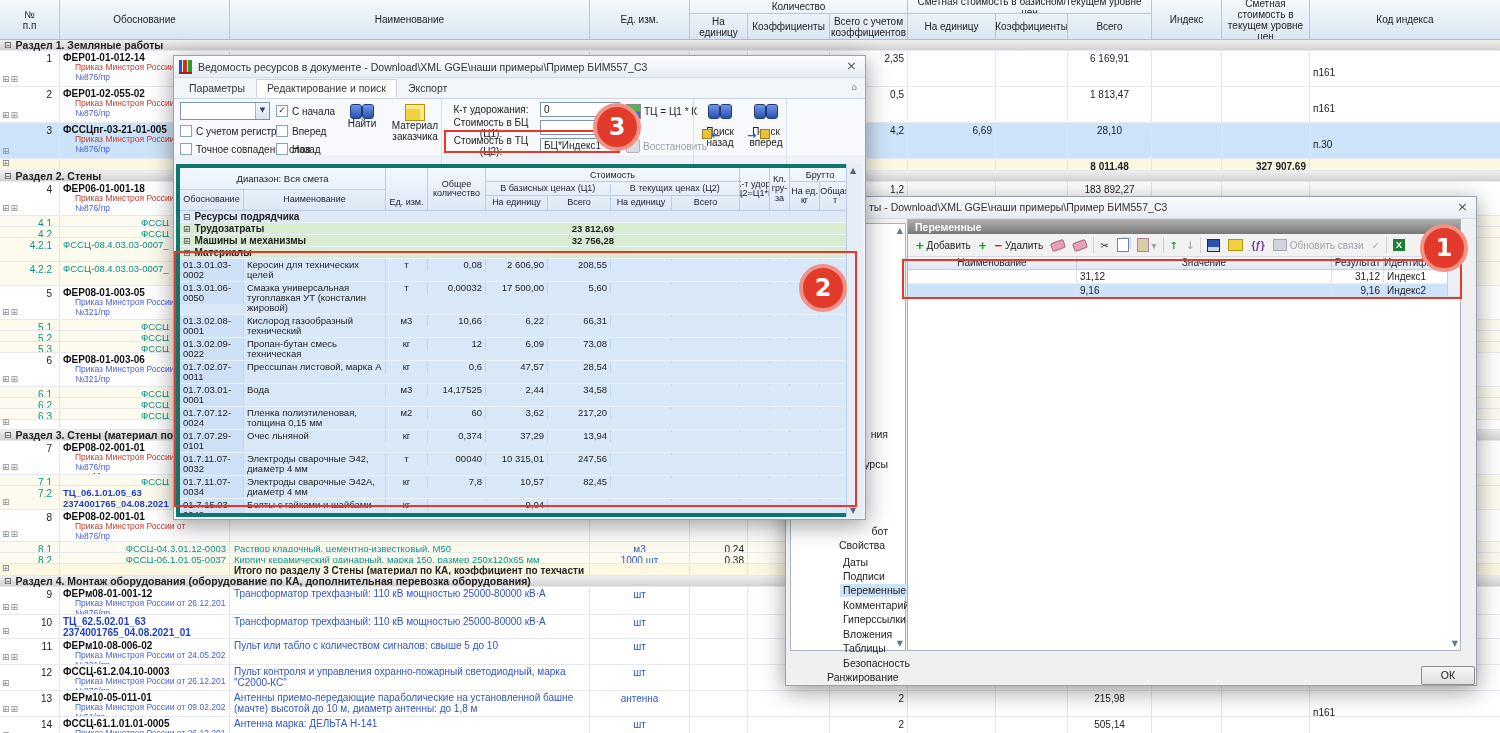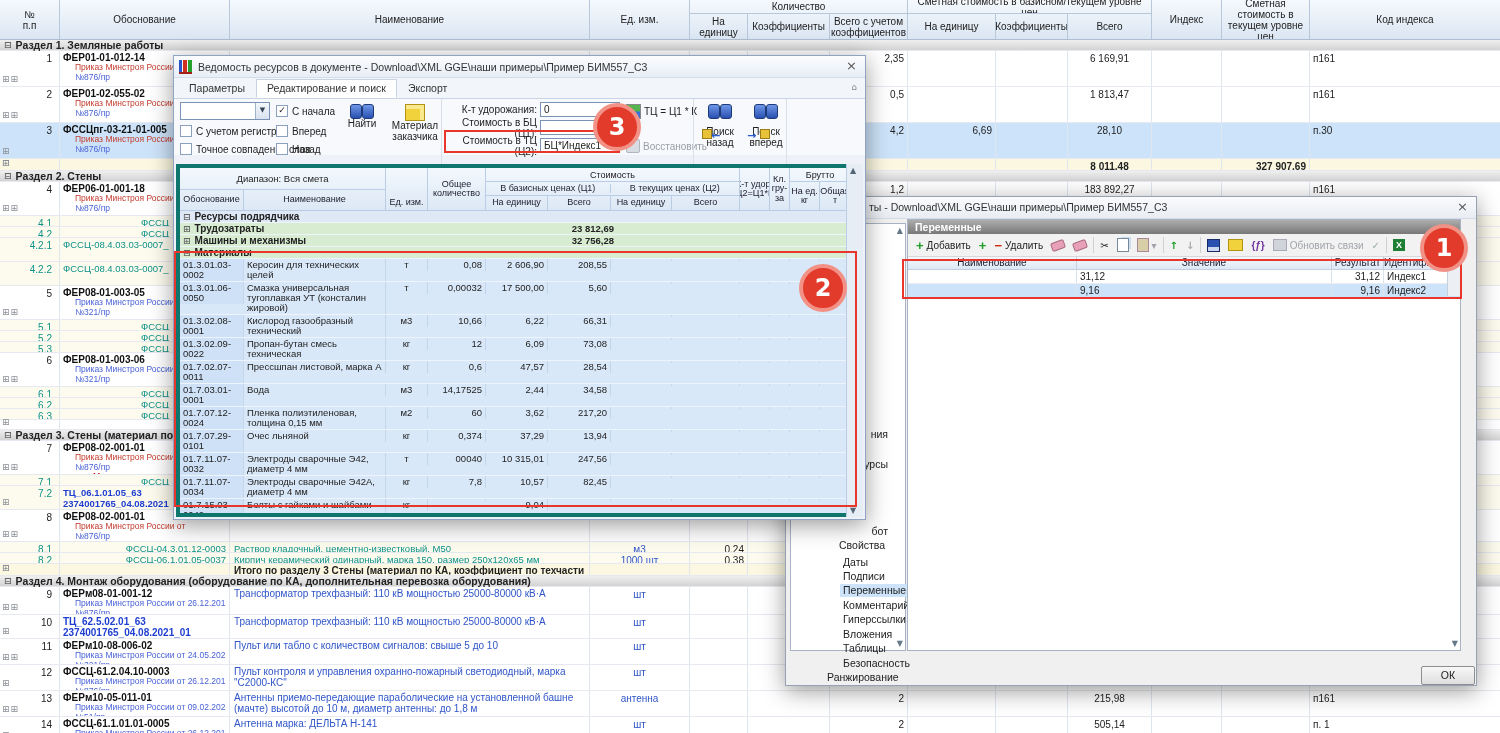--- a/index.html
+++ b/index.html
@@ -31,21 +31,21 @@
   .c-name{width:360px;padding:2px 4px;line-height:10.5px;}
   .c-unit{width:100px;text-align:center;padding-top:2px;color:#2f55c8;}
   .c-q1{width:58px;text-align:right;padding-top:2px;}
   .c-q2{width:82px;text-align:right;padding-top:2px;}
   .c-q3{width:78px;text-align:right;padding-top:2px;}
   .c-s1{width:88px;text-align:right;padding-top:2px;}
   .c-s2{width:72px;text-align:right;padding-top:2px;}
   .c-s3{width:84px;text-align:center;padding-top:2px;}
   .c-idx{width:70px;text-align:right;padding-top:2px;}
   .c-cur{width:88px;text-align:right;padding-top:2px;}
-  .c-code{width:190px;text-align:left;padding-top:2px;border-right:none;}
+  .c-code{width:190px;text-align:left;padding-top:16px;border-right:none;}
   .exp{position:absolute;left:2px;bottom:1px;color:#8a8f97;font-size:9px;letter-spacing:1px;z-index:2;}
   .sec-label{display:none;}
   .k-sec .sec-label{display:flex;align-items:center;width:100%;height:100%;
      background:linear-gradient(#efefef,#d3d3d3);font-weight:bold;font-size:10.5px;padding-left:4px;box-sizing:border-box;}
   .secicon{color:#666;font-size:9px;margin-right:4px;}
   .k-sec{height:11px;}
   .k-main{height:36px}.k-m34{height:34px}.k-m32{height:32px}.k-m28{height:28px}
   .k-m26{height:26px}.k-m24{height:24px}
   .k-sub{height:11px}.k-sub2{height:24px}.k-tot{height:12px}.k-exp{height:10px}
   .k-sub,.k-sub2{background:#fdfbee;}
@@ -98,21 +98,21 @@
     font-size:10px;line-height:10.5px;text-align:center;color:#222;}
   .binoc{position:relative;width:24px;height:16px;margin-top:2px;}
   .binoc::before,.binoc::after{content:"";position:absolute;top:1px;width:10px;height:13px;
     background:linear-gradient(#6f97e8,#2a50b0);border:1px solid #1c3a7a;border-radius:3px;}
   .binoc::before{left:0;} .binoc::after{right:0;}
   .minibox{position:absolute;width:8px;height:8px;background:#e8c33a;border:1px solid #9a7d14;bottom:14px;}
   .dirarrow{position:absolute;bottom:12px;font-size:11px;font-weight:bold;color:#2a5cd0;}
   .doc-icon{width:18px;height:15px;margin-top:3px;background:#f2d23c;border:1px solid #b29414;
     box-shadow:inset -4px 4px 0 #fae98c;}
   .fldrow{position:absolute;display:flex;align-items:center;height:15px;}
-  .fldrow .lab{width:92px;text-align:right;margin-right:3px;font-size:10px;}
+  .fldrow .lab{width:92px;text-align:center;margin-right:3px;font-size:10px;}
   .fld{width:80px;height:15px;background:#fff;border:1px solid #7a92b4;box-sizing:border-box;
     font-size:10px;padding:1px 3px;line-height:12px;}
   .smallbtn{position:absolute;display:flex;align-items:center;font-size:10px;color:#222;}
   .smallbtn.gray{color:#9aa0a8;}
   .ico-grid{width:13px;height:13px;margin-right:3px;
     background:linear-gradient(#54b44e 0 6px,#3a70d8 7px 13px);border:1px solid #888;}
   .ico-rest{width:12px;height:12px;margin-right:3px;background:#d8dde4;border:1px solid #b0b6c0;border-radius:2px;}
 
   .res-table{position:absolute;left:2px;top:108px;right:2px;bottom:2px;background:#701a75;
     border:4px solid #0f766e;box-sizing:border-box;overflow:hidden;}

